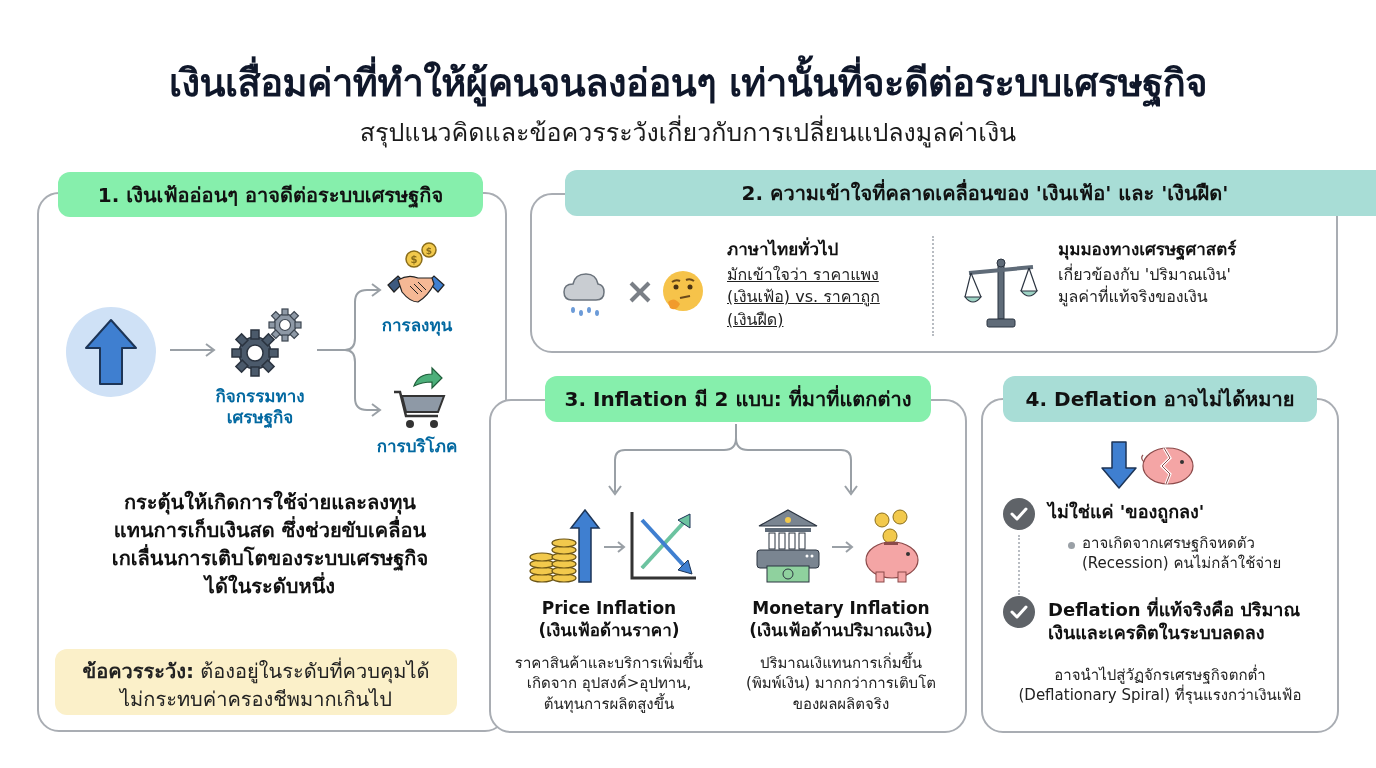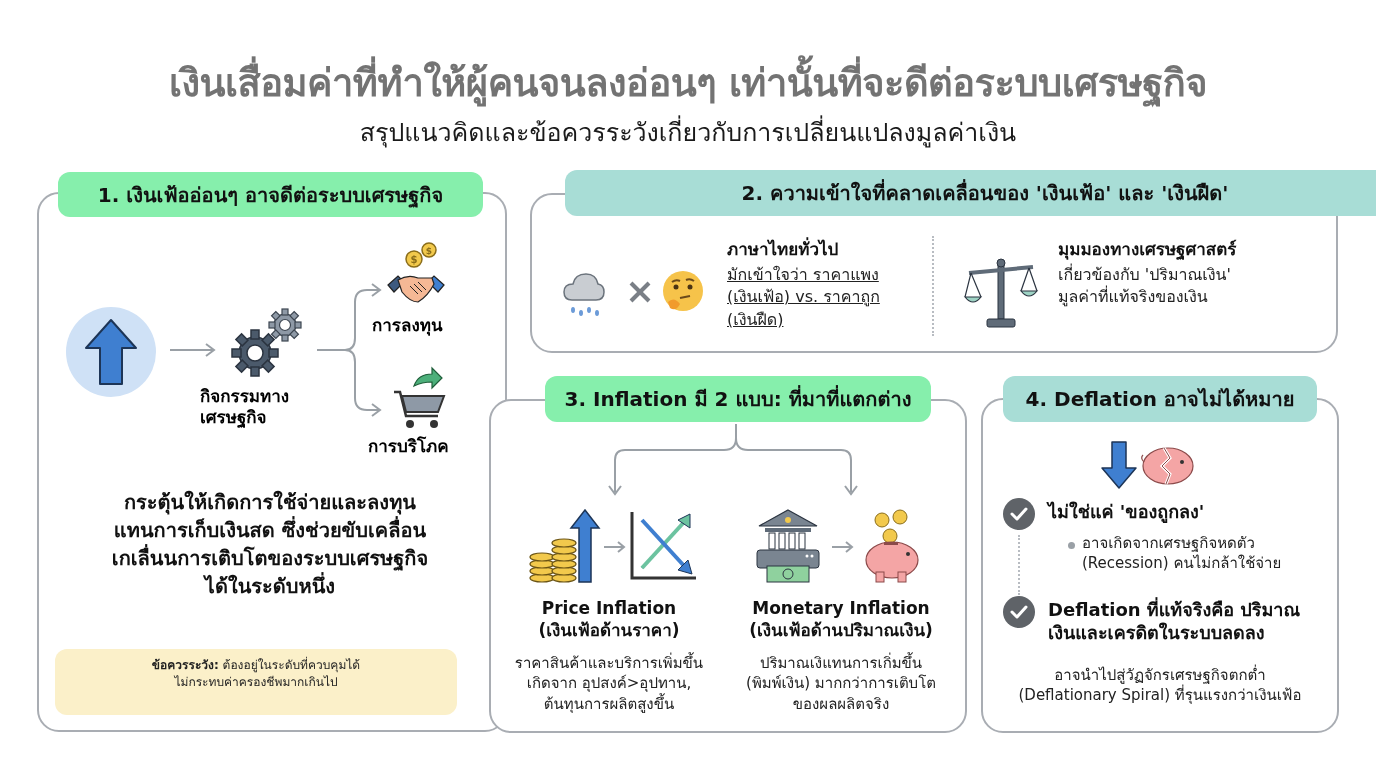--- a/index.html
+++ b/index.html
@@ -1,39 +1,39 @@
 <!DOCTYPE html>
 <html><head>
 <meta charset="utf-8">
 <style>
   * { box-sizing: border-box; margin: 0; padding: 0; }
   html, body { width: 1376px; height: 768px; background: #ffffff; overflow: hidden; }
   body { font-family: "DejaVu Sans", "Liberation Sans", sans-serif; color: #1a1a1a; position: relative; }
 
   .title { position: absolute; top: 52px; left: 0; width: 1376px; text-align: center;
-    font-size: 38px; font-weight: bold; color: #737373; letter-spacing: -0.5px; }
+    font-size: 38px; font-weight: bold; color: #0f172a; letter-spacing: -0.5px; }
   .subtitle { position: absolute; top: 112px; left: 0; width: 1376px; text-align: center;
     font-size: 25px; color: #1a1a1a; }
 
   .box { position: absolute; border: 2px solid #a9adb3; border-radius: 22px; background: #fff; }
   .pill { position: absolute; border-radius: 12px; font-weight: bold; font-size: 20px;
     display: flex; align-items: center; justify-content: center; color: #111; white-space: nowrap; }
   .pill.blue { background: #86efac; }
   .pill.teal { background: #a8ddd6; }
 
   
   #box1 { left: 37px; top: 192px; width: 470px; height: 540px; }
   #pill1 { left: 58px; top: 172px; width: 425px; height: 45px; }
   .up-circle { position: absolute; left: 66px; top: 307px; width: 90px; height: 90px; border-radius: 50%; background: #cfe1f6; }
   .icon-abs { position: absolute; }
-  .lbl-bold { position: absolute; font-weight: bold; font-size: 17px; text-align: left; color: #000000; line-height: 1.25; }
+  .lbl-bold { position: absolute; font-weight: bold; font-size: 17px; text-align: center; color: #0369a1; line-height: 1.25; }
   .mainpara { position: absolute; left: 50px; top: 488px; width: 440px; text-align: center;
     font-size: 20px; font-weight: bold; line-height: 1.4; color: #111; }
   .caution { position: absolute; left: 55px; top: 649px; width: 402px; height: 66px; background: #fbf0c9;
-    border-radius: 12px; text-align: center; font-size: 12px; line-height: 1.4; padding-top: 8px; color: #222; }
+    border-radius: 12px; text-align: center; font-size: 20px; line-height: 1.4; padding-top: 8px; color: #222; }
   .caution b { font-weight: bold; }
 
   
   #box2 { left: 530px; top: 193px; width: 808px; height: 160px; }
   #pill2 { left: 565px; top: 170px; width: 840px; height: 46px; }
   .colhead { position: absolute; font-weight: bold; font-size: 17px; color: #111; }
   .coltext { position: absolute; font-size: 16px; line-height: 1.4; color: #222; }
   .vdots { position: absolute; left: 932px; top: 236px; height: 100px; border-left: 2px dotted #b8bcc2; }
 
   

